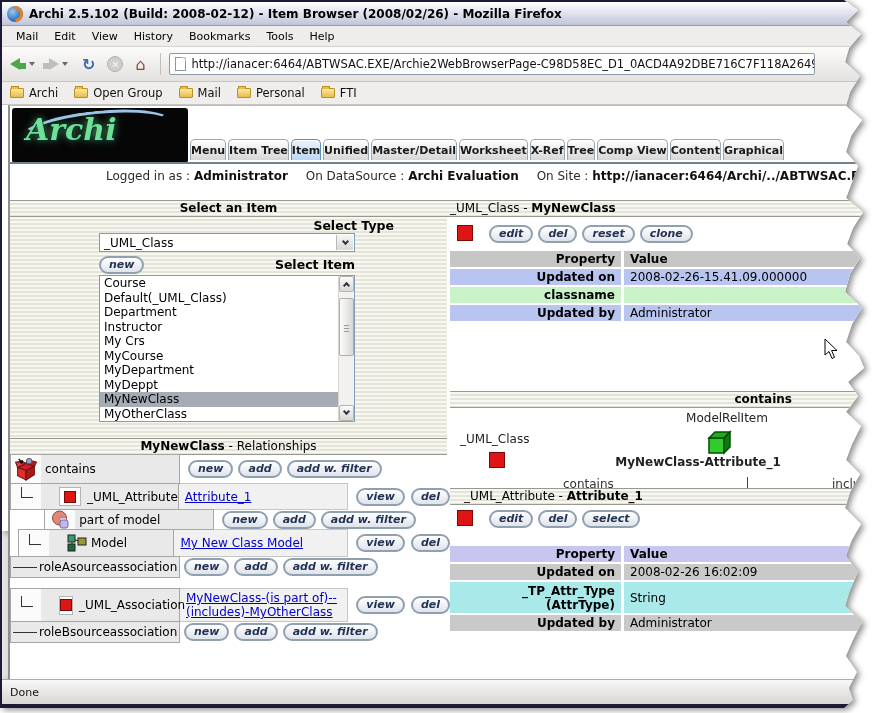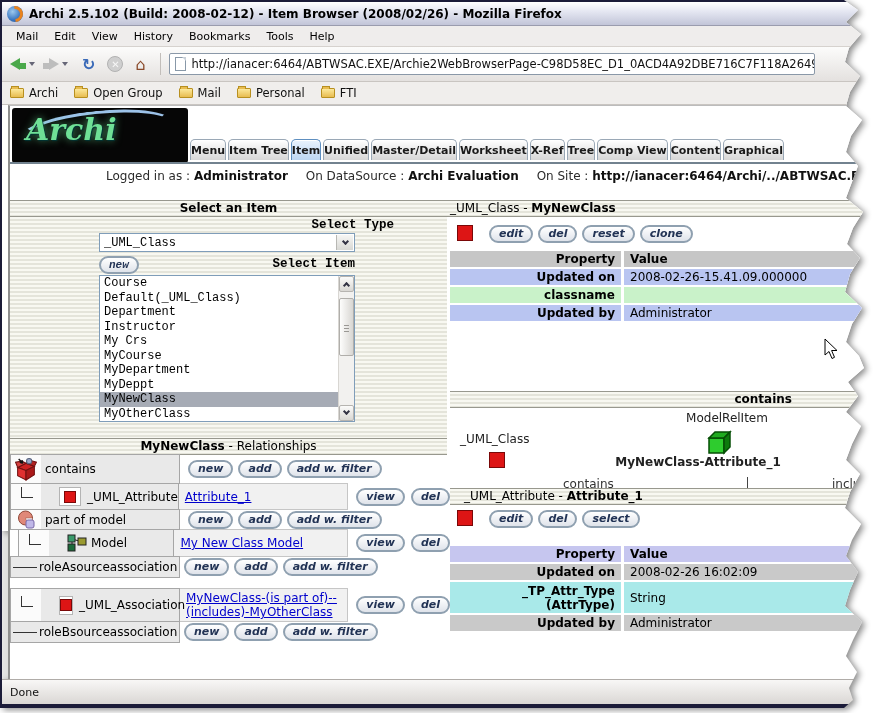--- a/index.html
+++ b/index.html
@@ -76,21 +76,21 @@
 
   .session { position:absolute; left:96px; top:63px; font-size:12px; color:#2a2a2a; white-space:nowrap; }
   .session b { color:#111; }
   .session .gap { display:inline-block; width:14px; }
 
   .stripes { background:repeating-linear-gradient(180deg,#f8f8f1 0 2px,#e4e4da 2px 4px); }
   .band { position:absolute; height:17px; border-top:1px solid #98988e; border-bottom:1px solid #98988e; line-height:15px; }
   .band-select { left:0; right:0; top:94px; }
   .band-select .left-title { display:inline-block; width:437px; text-align:center; font-weight:bold; }
   .band-select .right-title { position:absolute; left:440px; top:0; }
-  .left-panel { position:absolute; left:0; top:111px; width:437px; height:221px;font-family:Liberation Mono, monospace; }
+  .left-panel { position:absolute; left:0; top:111px; width:437px; height:221px; }
 
   .lbl-bold { font-weight:bold; font-size:12.5px; }
   .select-type-label { position:absolute; left:0; top:1px; width:384px; text-align:right; }
   .combo { position:absolute; left:89px; top:16px; width:256px; height:19px; background:#fff; border:1px solid #7f9db9;
     display:flex; align-items:center; padding-left:4px; font-size:12px; }
   .combo-btn { position:absolute; right:1px; top:1px; bottom:1px; width:17px;
     background:linear-gradient(#f6f6f4,#d8d8d4); border-left:1px solid #b8b8b4; display:flex; align-items:center; justify-content:center; }
   .chev-down { width:5px; height:5px; border-right:2px solid #334; border-bottom:2px solid #334; transform:rotate(45deg); margin-top:-3px; }
   .chev-up { width:5px; height:5px; border-left:2px solid #334; border-top:2px solid #334; transform:rotate(45deg); margin-bottom:-3px; }
 
@@ -400,21 +400,21 @@
           </div>
           <div class="link-cell">
                 <a href="#">Attribute_1</a>
               </div>
           <div class="rel-actions">
             <span class="pill">view</span>
             <span class="pill">del</span>
           </div>
         </div>
 
-        <div class="rel-row" style="height:21px;">
+        <div class="rel-row" style="height:21px;justify-content:center;">
           <div class="rel-label">
             <span class="iconwell">
               <svg width="19" height="19" viewBox="0 0 19 19">
                 <circle cx="8.5" cy="8" r="7" fill="#e08878" stroke="#904838"></circle>
                 <path d="M8.5,8 L15.5,8 A7,7 0 0 1 11,14.5 Z" fill="#fbfbfb" stroke="#904838" stroke-width="0.5"></path>
                 <rect x="9" y="10" width="8" height="8" rx="2" fill="#c0b8e8" stroke="#7868a8"></rect>
               </svg>
             </span>
             <span class="txt">part of model</span>
           </div>

